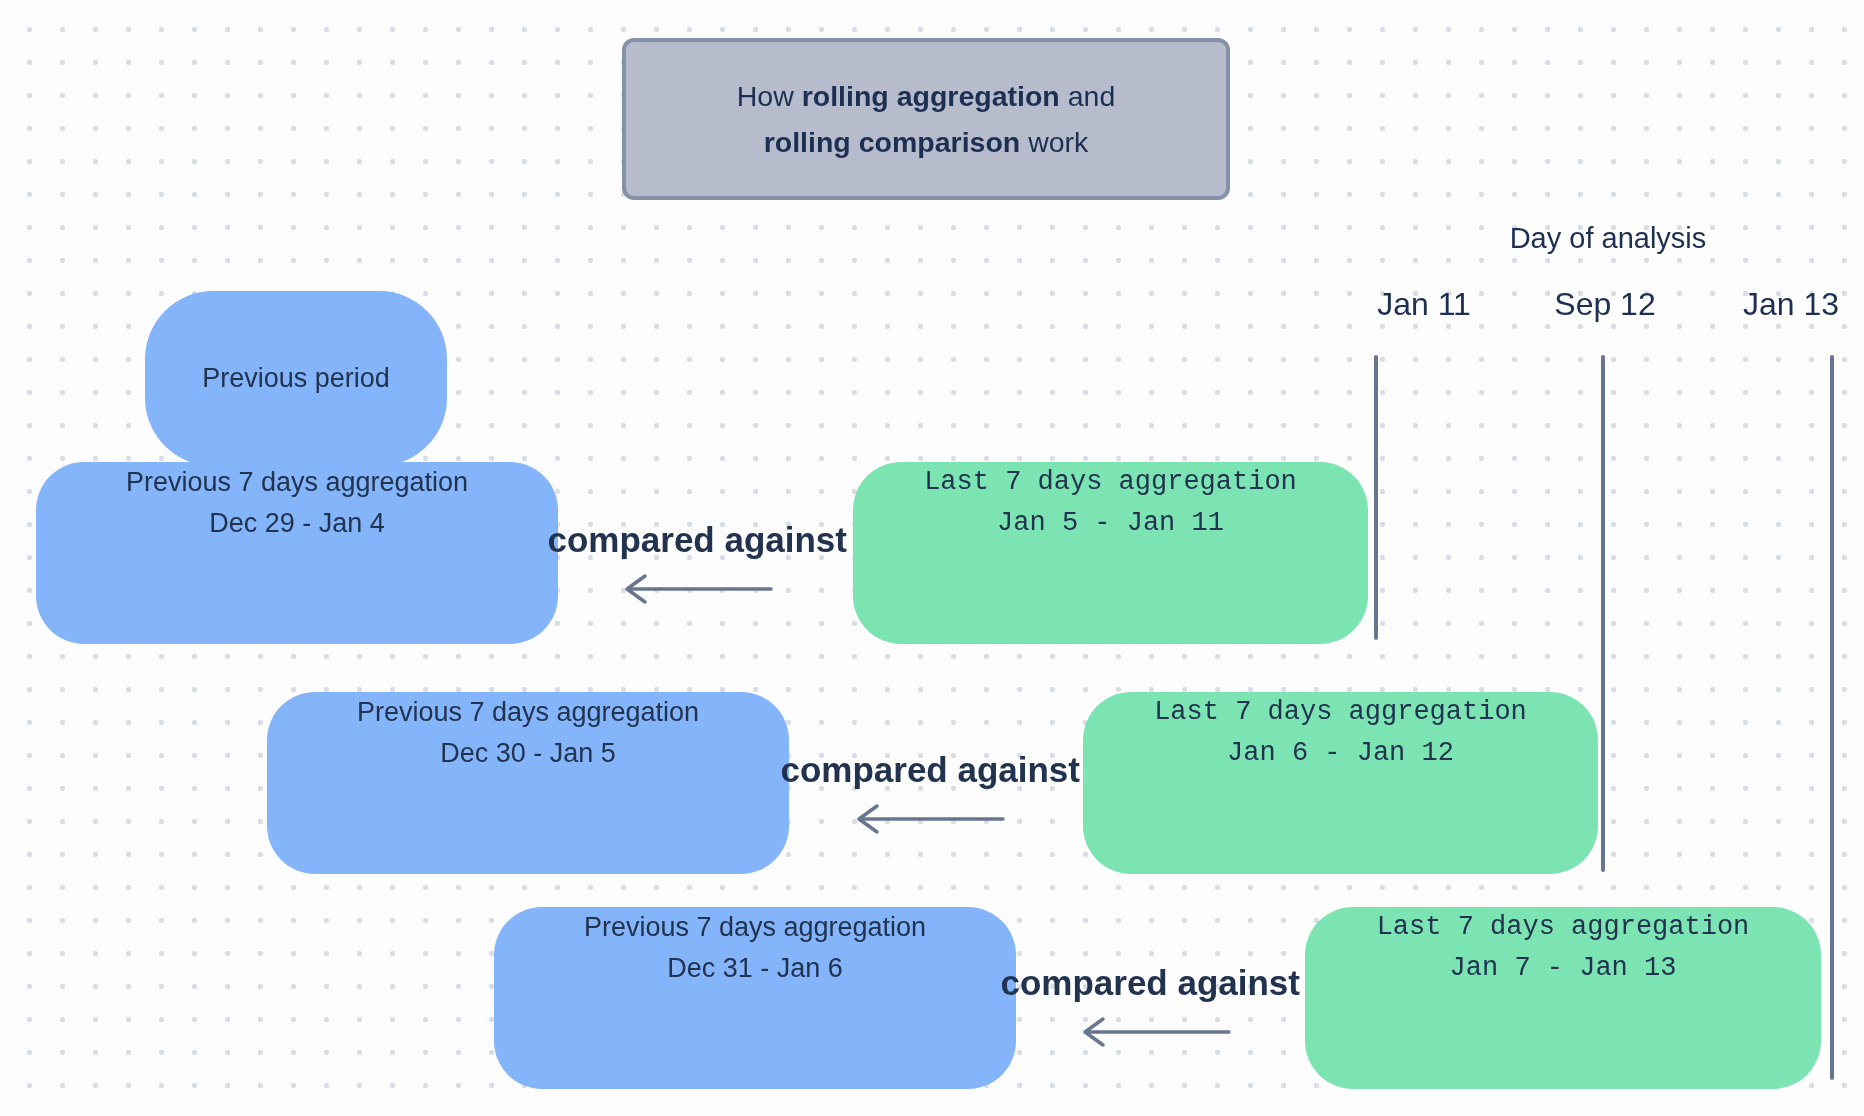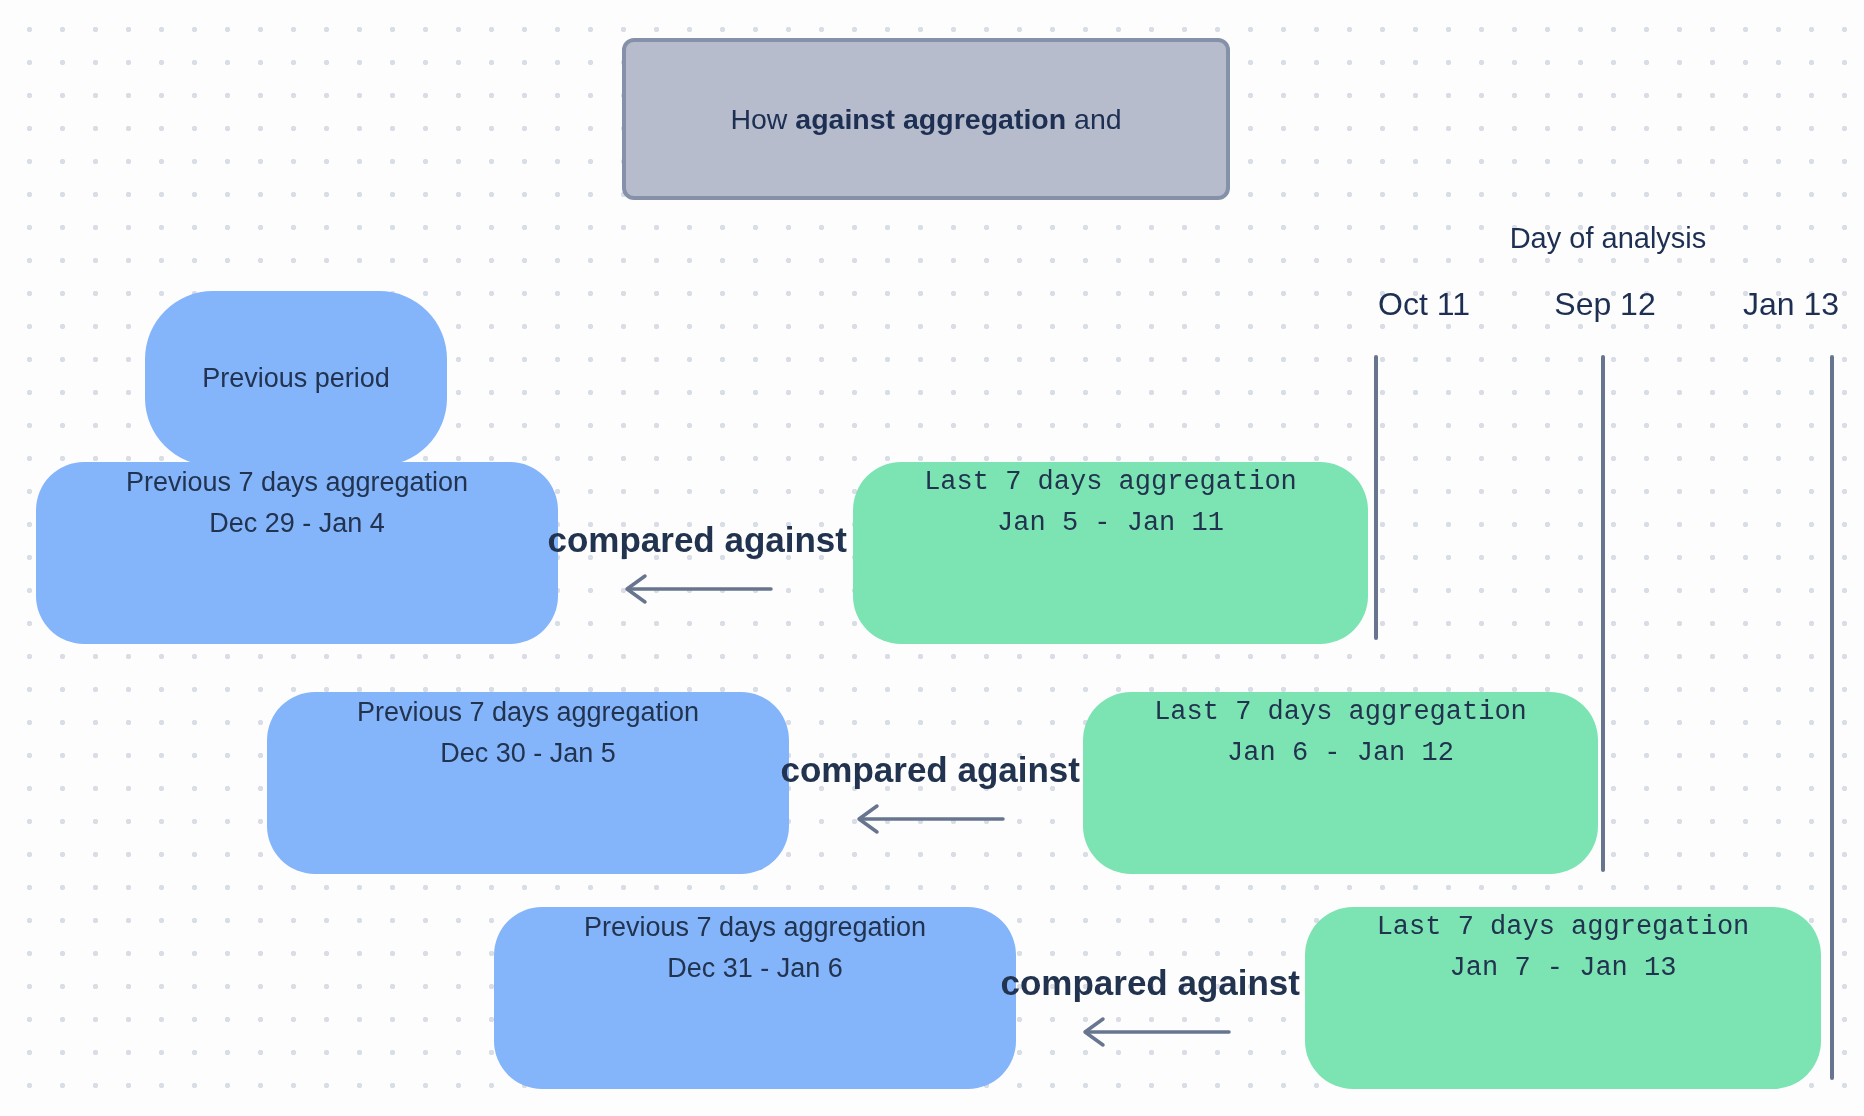--- a/index.html
+++ b/index.html
@@ -89,26 +89,29 @@
   .arr-2{left:1073px;top:1014px;}
   .cmp-arrow svg{display:block;width:100%;height:100%;}
 </style>
 </head>
 <body>
 
 <div class="canvas">
 
   <div class="title-box">
     <div>
-      <span>How </span><b>against aggregation</b><span> and</span>
+      <span>How </span><b>rolling aggregation</b><span> and</span>
+    </div>
+    <div>
+      <b>rolling comparison</b><span> work</span>
     </div>
   </div>
 
   <div class="doa-label">Day of analysis</div>
-  <div class="doa-date date-0">Oct 11</div>
+  <div class="doa-date date-0">Jan 11</div>
   <div class="doa-date date-1">Sep 12</div>
   <div class="doa-date date-2">Jan 13</div>
 
   <div class="vline vline-0"></div>
   <div class="vline vline-1"></div>
   <div class="vline vline-2"></div>
 
   <div class="pill">
     <span>Previous period</span>
   </div>

